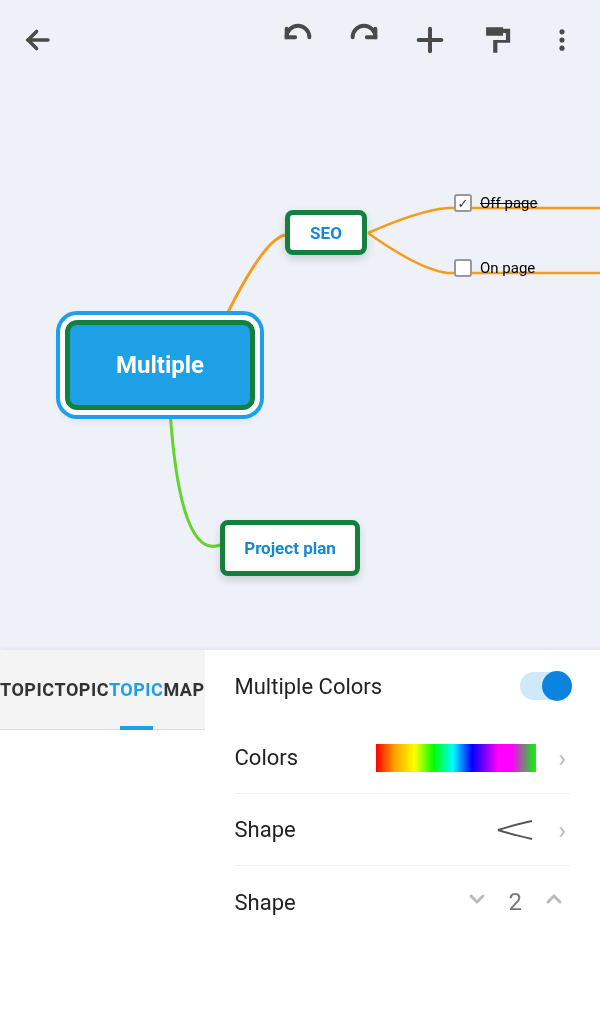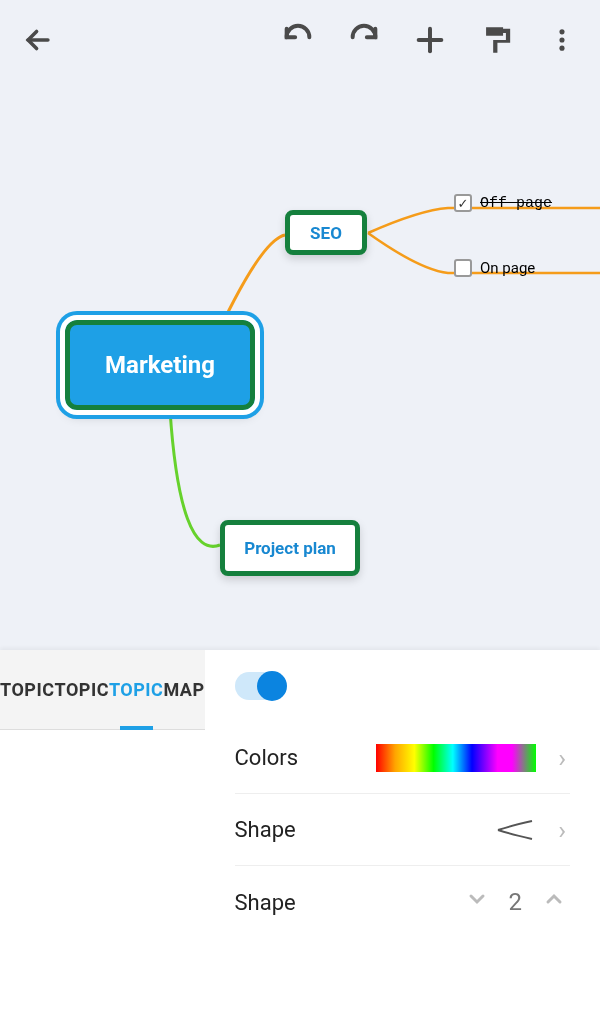--- a/index.html
+++ b/index.html
@@ -12,21 +12,21 @@
 .toolbar .actions { display: flex; align-items: center; gap: 30px; }
 .icon { width: 36px; height: 36px; display: flex; align-items: center; justify-content: center; color: #4a4a4a; cursor: pointer; }
 
 
 .canvas { position: relative; height: 570px; }
 .node { position: absolute; background: #fff; border: 5px solid #15803d; border-radius: 8px; color: #1888d1; font-weight: 700; display: flex; align-items: center; justify-content: center; box-shadow: 0 4px 8px rgba(0,0,0,0.15); }
 .node.root { background: #1ea0e6; color: #fff; border-radius: 12px; outline: 5px solid #fff; box-shadow: 0 0 0 9px #1ea0e6, 0 6px 12px rgba(0,0,0,0.2); }
 .checknode { position: absolute; display: flex; align-items: center; gap: 8px; font-size: 15px; }
 .cb { width: 18px; height: 18px; border: 2px solid #999; border-radius: 3px; display: flex; align-items: center; justify-content: center; background: #fff; }
 .cb.checked::after { content: "✓"; font-size: 13px; color: #333; line-height: 1; }
-.strike { text-decoration: line-through; font-family: Liberation Mono, monospace; }
+.strike { text-decoration: line-through; }
 svg.connectors { position: absolute; top: 0; left: 0; width: 100%; height: 100%; pointer-events: none; }
 
 
 .panel { position: absolute; bottom: 0; left: 0; right: 0; background: #fff; height: 383px; display: flex; flex-direction: row; box-shadow: 0 -2px 4px rgba(0,0,0,0.05); }
 .tabs { display: flex; background: #f4f4f4; height: 80px; border-bottom: 1px solid #ddd; }
 .tab { flex: 1; display: flex; align-items: center; justify-content: center; font-weight: 700; font-size: 18px; color: #333; letter-spacing: 0.5px; position: relative; }
 .tab.active { color: #1ea0e6; }
 .tab.active::after { content: ""; position: absolute; bottom: -1px; left: 20%; right: 20%; height: 4px; background: #1ea0e6; }
 .rows { flex: 1; padding: 0 30px; }
 .row { display: flex; align-items: center; height: 72px; border-bottom: 1px solid #eee; }
@@ -90,21 +90,21 @@
 
     <path d="M 210 270 Q 260 160 285 155" stroke="#f59c1a" stroke-width="3" fill="none"></path>
 
     <path d="M 170 330 Q 180 480 220 465" stroke="#66d22c" stroke-width="3" fill="none"></path>
 
     <path d="M 368 153 Q 420 130 448 128 L 600 128" stroke="#f59c1a" stroke-width="2.5" fill="none"></path>
     <path d="M 368 153 Q 420 190 448 193 L 600 193" stroke="#f59c1a" stroke-width="2.5" fill="none"></path>
   </svg>
 
   <div class="node root" style="left:65px; top:240px; width:190px; height:90px; font-size:24px;">
-    <span>Marketing</span>
+    <span>Multiple</span>
   </div>
 
   <div class="node" style="left:285px; top:130px; width:82px; height:45px; font-size:17px;">
     <span>SEO</span>
   </div>
 
   <div class="node" style="left:220px; top:440px; width:140px; height:56px; font-size:17px;">
     <span>Project plan</span>
   </div>
 
@@ -121,20 +121,21 @@
 
 <div class="panel">
   <div class="tabs">
     <div class="tab">TOPIC</div>
     <div class="tab">TOPIC</div>
     <div class="tab active">TOPIC</div>
     <div class="tab">MAP</div>
   </div>
   <div class="rows">
     <div class="row">
+      <div class="row-label">Multiple Colors</div>
       <div class="toggle">
           <div class="knob"></div>
         </div>
     </div>
     <div class="row">
       <div class="row-label">Colors</div>
       <div class="colorbar"></div>
       <span class="chev">›</span>
     </div>
     <div class="row">

